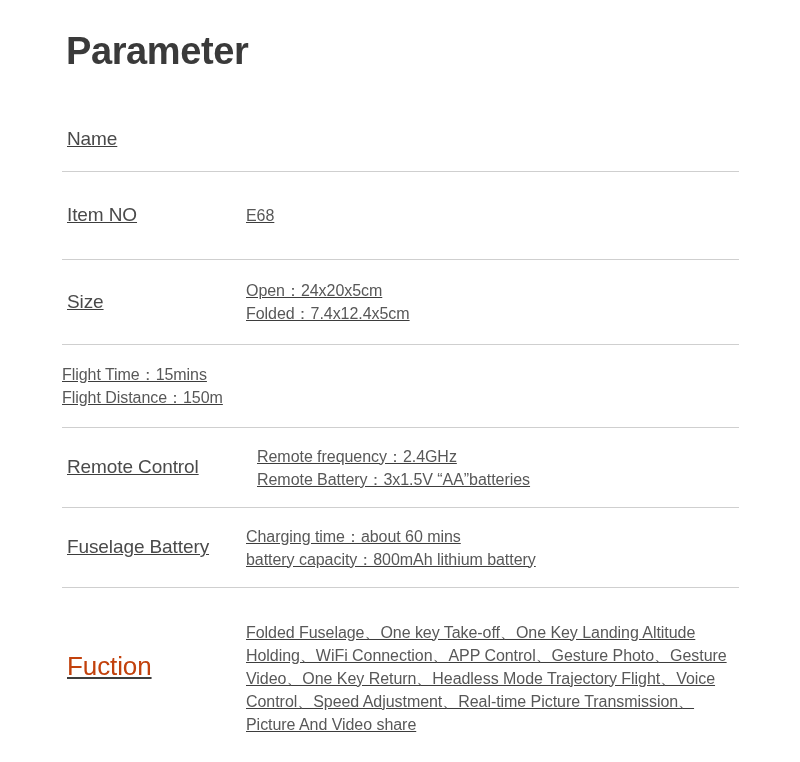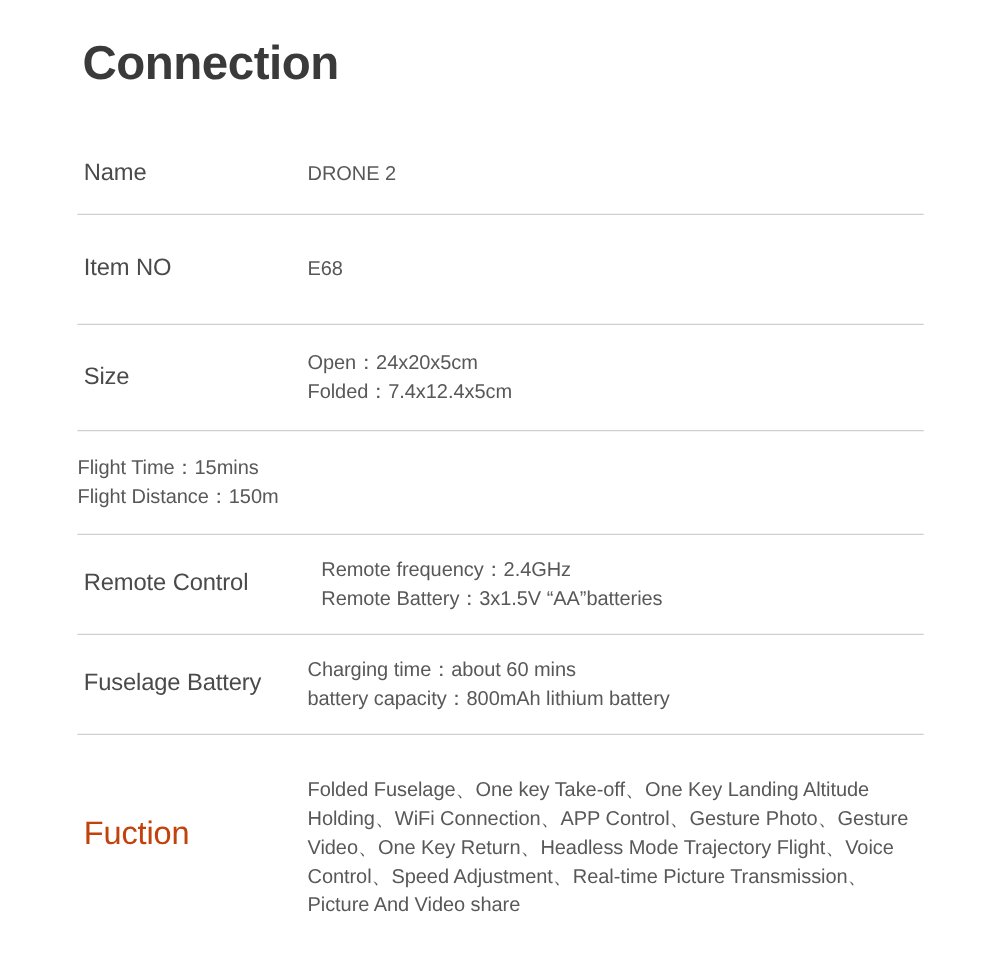--- a/index.html
+++ b/index.html
@@ -32,20 +32,21 @@
     letter-spacing: -0.4px;
     color: #3a3a3a;
     line-height: 1.15;
   }
 
   .spec-table {
     position: absolute;
     left: 62px;
     top: 108px;
     width: 677px;
+    text-decoration: underline;
   }
 
   .spec-row {
     position: relative;
     display: flex;
     align-items: center;
     box-sizing: border-box;
     border-bottom: 1px solid #cfcfcf;
   }
   .spec-row.last {
@@ -92,29 +93,26 @@
   .cell-value.wrap .vline {
     white-space: normal;
     margin-top: 22px;
   }
 </style>
 </head>
 <body>
 
 <div class="page">
 
-  <div class="page-title">Connection</div>
+  <div class="page-title">Parameter</div>
 
   <div class="spec-table">
 
     <div class="spec-row row-name">
       <div class="cell-label">Name</div>
-      <div class="cell-value">
-        <span class="vline">DRONE 2</span>
-      </div>
     </div>
 
     <div class="spec-row row-itemno">
       <div class="cell-label">Item NO</div>
       <div class="cell-value">
         <span class="vline">E68</span>
       </div>
     </div>
 
     <div class="spec-row row-size">

